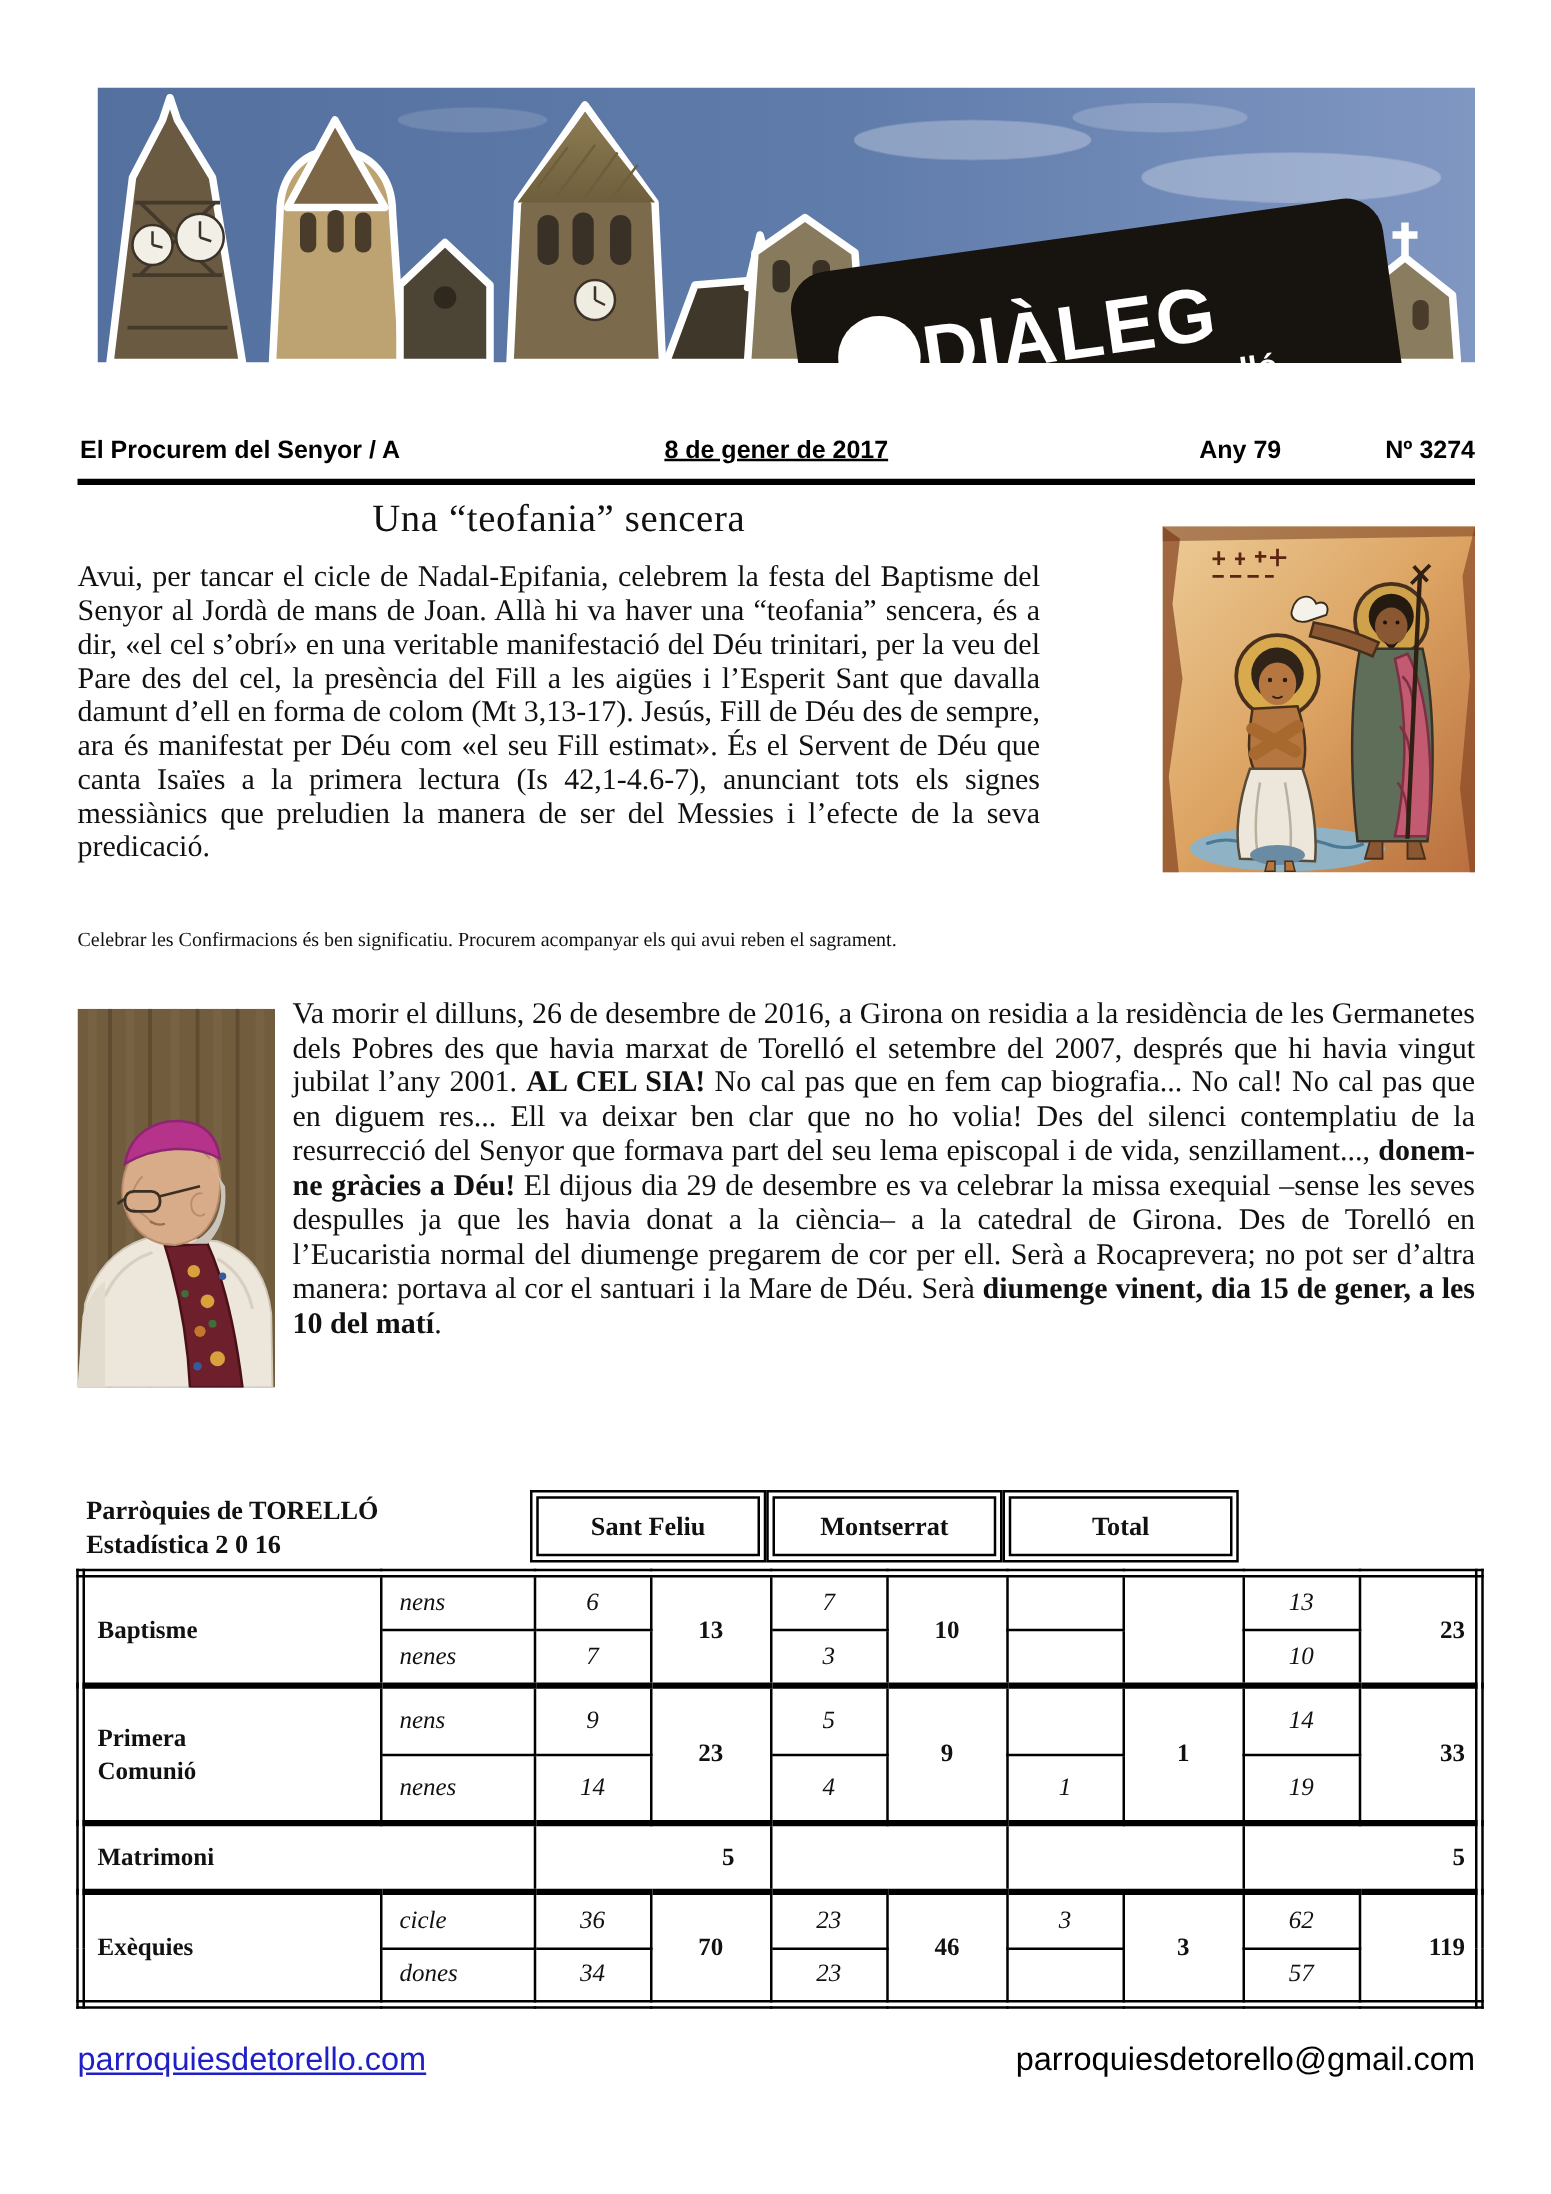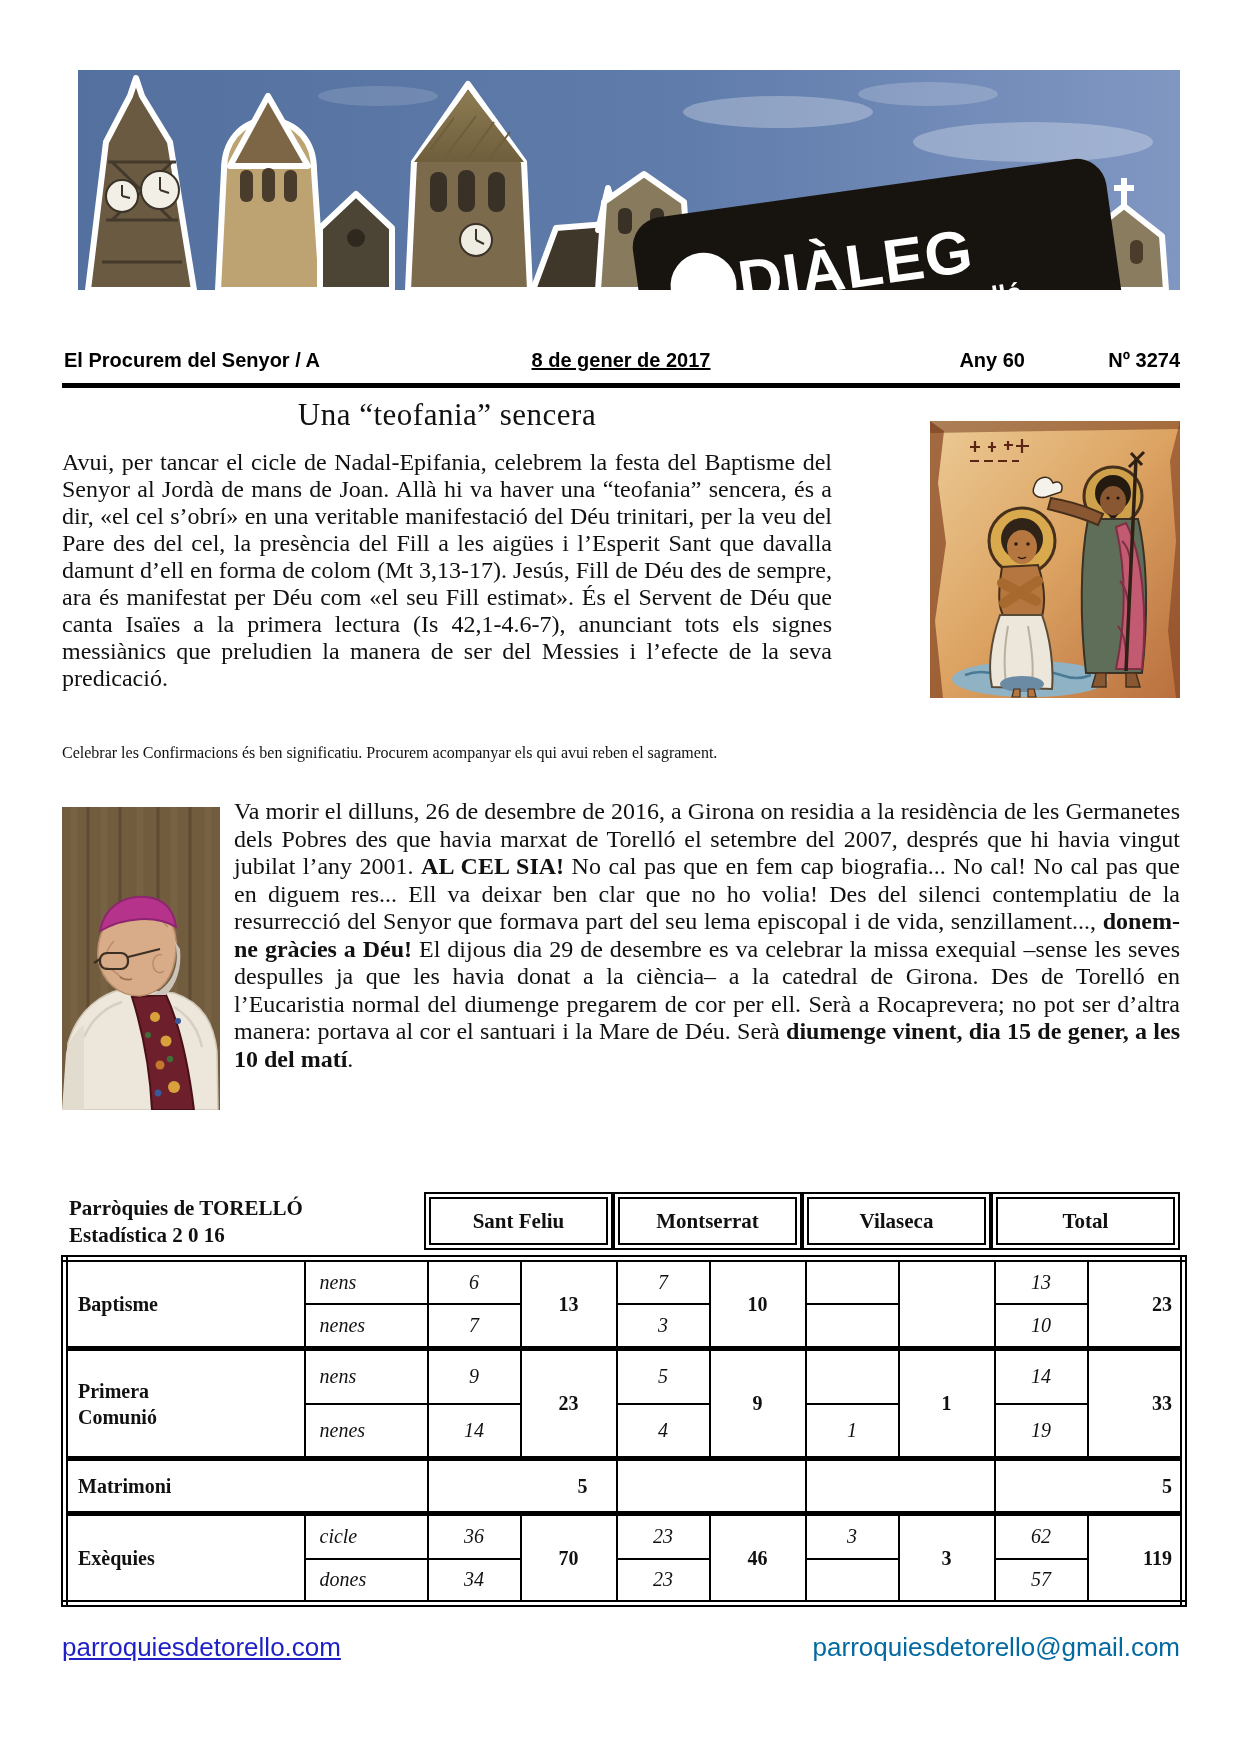--- a/index.html
+++ b/index.html
@@ -41,21 +41,21 @@
   td.num{font-style:italic;text-align:center;}
   td.tot{font-weight:bold;text-align:center;font-size:21px;}
   td.tr-end{text-align:right;padding-right:8px;}
   td.merge{font-weight:bold;font-size:21px;text-align:right;padding-right:28px;}
   td.merge.pr8{padding-right:8px;}
   tr.h44{height:45px;} tr.h54{height:55px;}
   
   .footer{position:absolute;left:62px;top:1632px;width:1118px;display:flex;
           justify-content:space-between;font-family:"Liberation Sans",sans-serif;font-size:26px;}
   .footer .site{color:#1f1fc8;text-decoration:underline;cursor:pointer;}
-  .footer .email{color:#0369a1;}
+  .footer .email{color:#000000;}
 </style>
 </head>
 <body>
 
 <div class="page">
 
   <div class="masthead">
     <svg width="1102" height="220" viewBox="0 0 1102 220">
       <defs>
         <linearGradient id="skyg" x1="0" y1="0" x2="1" y2="0">
@@ -127,21 +127,21 @@
         </g>
         <text x="660" y="215" font-family="Liberation Sans, sans-serif" font-weight="bold" font-size="61" fill="#ffffff" letter-spacing="1">DIÀLEG</text>
         <text x="674" y="251" font-family="Liberation Sans, sans-serif" font-weight="bold" font-size="26" fill="#ffffff">Parròquies de Torelló</text>
       </g>
     </svg>
   </div>
 
   <div class="infobar">
     <span class="feast">El Procurem del Senyor / A</span>
     <span class="date">8 de gener de 2017</span>
-    <span class="anyr">Any 60</span>
+    <span class="anyr">Any 79</span>
     <span class="issue">Nº 3274</span>
   </div>
   <div class="rule"></div>
 
   <section class="article1">
     <div class="img-float-r">
       <svg width="250" height="277" viewBox="0 0 250 277">
         <defs>
           <linearGradient id="parch" x1="0" y1="0" x2="1" y2="1">
             <stop offset="0" stop-color="#eccb96"></stop>
@@ -256,21 +256,20 @@
   </section>
 
   <div class="stats">
     <div class="stats-head">
       <div class="stats-title">
         <div>Parròquies de TORELLÓ</div>
         <div>Estadística  2 0 16</div>
       </div>
       <div class="th-box">Sant Feliu</div>
       <div class="th-box">Montserrat</div>
-      <div class="th-box">Vilaseca</div>
       <div class="th-box">Total</div>
     </div>
 
     <table class="stat-table">
       <colgroup>
         <col style="width:240px">
           <col style="width:123px">
         <col style="width:93px">
           <col style="width:96px">
         <col style="width:93px">

